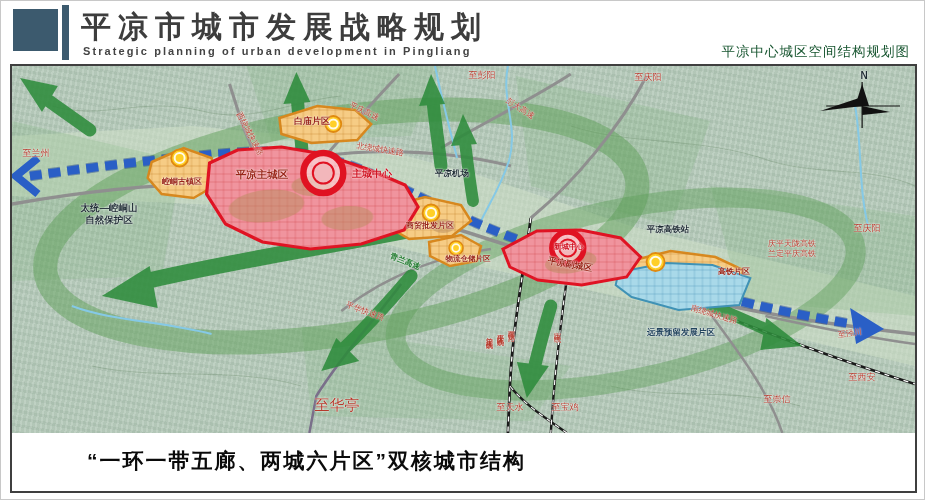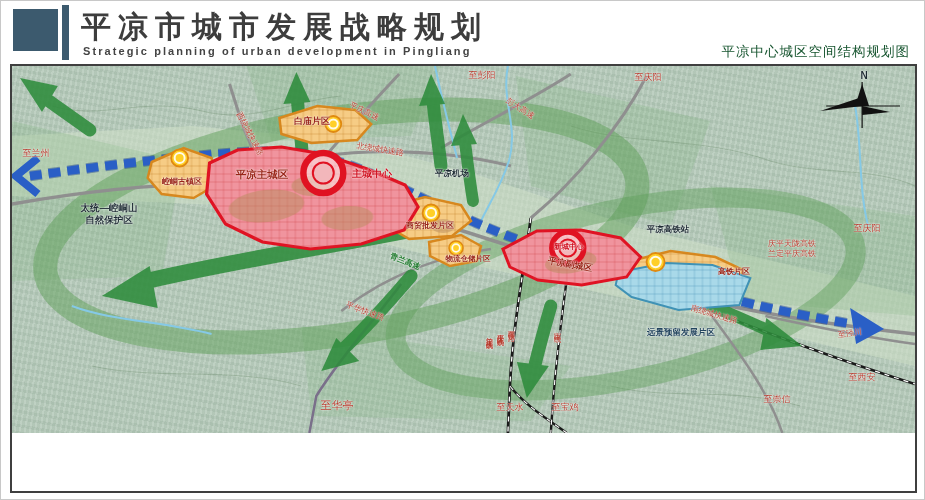--- a/index.html
+++ b/index.html
@@ -238,28 +238,29 @@
           <div class="map-label dark" style="left: 656px; top: 164px; font-size: 8.5px; transform: translate(-50%, -50%);">平凉高铁站</div>
           <div class="map-label red" style="left: 780px; top: 183px; font-size: 8px; transform: translate(-50%, -50%);">庆平天陇高铁
 兰定平庆高铁</div>
           <div class="map-label red" style="left: 855px; top: 163px; font-size: 9px; transform: translate(-50%, -50%);">至庆阳</div>
           <div class="map-label zone" style="left: 681px; top: 206px; font-size: 8px; transform: translate(-50%, -50%); margin-left: 41px;">高铁片区</div>
           <div class="map-label navy" style="left: 669px; top: 230px; font-size: 8.5px; transform: translate(-50%, -50%); margin-top: 37px;">远景预留发展片区</div>
           <div class="map-label red" style="left: 702px; top: 249px; font-size: 8px; transform: translate(-50%, -50%) rotate(16deg);">南绕城快速路</div>
           <div class="map-label red" style="left: 838px; top: 268px; font-size: 8px; transform: translate(-50%, -50%) rotate(-8deg);">至泾川</div>
           <div class="map-label red" style="left: 850px; top: 312px; font-size: 9px; transform: translate(-50%, -50%);">至西安</div>
           <div class="map-label red" style="left: 765px; top: 334px; font-size: 9px; transform: translate(-50%, -50%);">至崇信</div>
-          <div class="map-label red" style="left: 325px; top: 339px; font-size: 11px; transform: translate(-50%, -50%);">至华亭</div>
+          <div class="map-label red" style="left: 325px; top: 339px; font-size: 15px; transform: translate(-50%, -50%);">至华亭</div>
           <div class="map-label red" style="left: 498px; top: 342px; font-size: 9px; transform: translate(-50%, -50%);">至天水</div>
           <div class="map-label red" style="left: 553px; top: 342px; font-size: 9px; transform: translate(-50%, -50%);">至宝鸡</div>
           <div class="map-label red" style="left: 353px; top: 246px; font-size: 8px; transform: translate(-50%, -50%) rotate(20deg);">平华快速路</div>
           <div class="map-label red vertical" style="left: 477px; top: 268px; font-size: 7.5px; transform: translate(-50%, -50%);">兰定平庆高铁</div>
           <div class="map-label red vertical" style="left: 488px; top: 265px; font-size: 7.5px; transform: translate(-50%, -50%);">庆平天陇高铁</div>
           <div class="map-label red vertical" style="left: 499px; top: 261px; font-size: 7.5px; transform: translate(-50%, -50%);">西平铁路</div>
           <div class="map-label red vertical" style="left: 545px; top: 262px; font-size: 7.5px; transform: translate(-50%, -50%);">宝中二线</div>
         </div>
     </div>
 
     <div class="footer">
+      <div class="ftr-caption">“一环一带五廊、两城六片区”双核城市结构</div>
     </div>
   </div>
 
 </div>
 
 </body></html>

